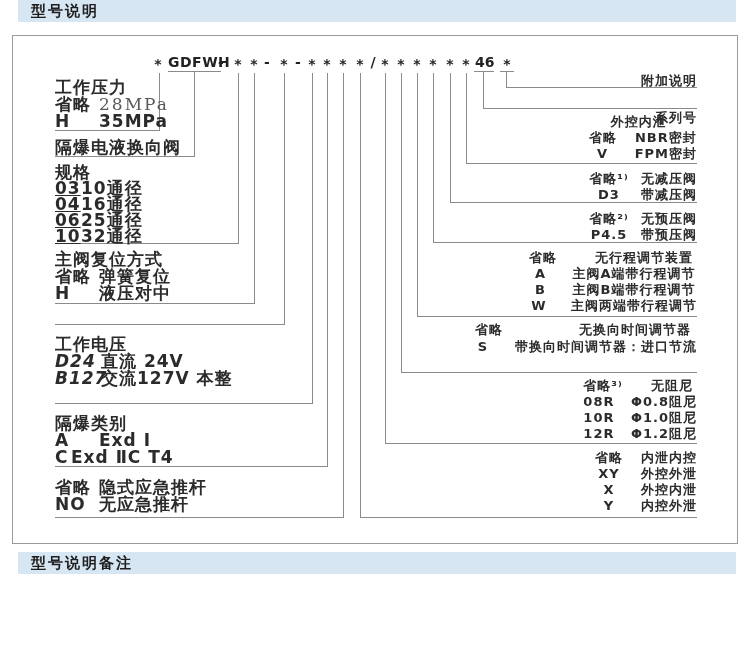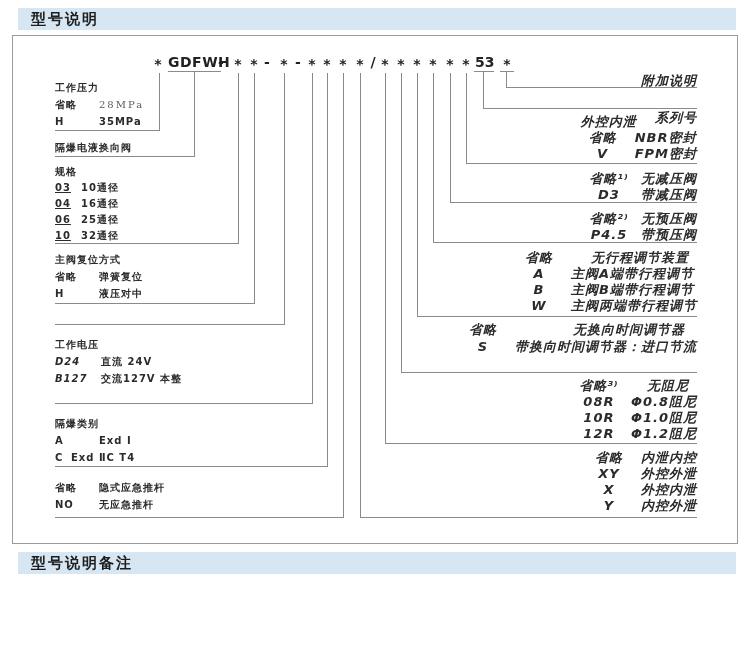--- a/index.html
+++ b/index.html
@@ -11,50 +11,50 @@
   
   .seg{position:absolute;top:54px;width:12px;text-align:center;font-size:14px;font-weight:700;color:#222;}
   .seg.star{transform:translateY(2px);}
   .seg.wide{width:50px;letter-spacing:0.5px;}
   .seg.num{width:18px;}
   
   .hl,.vl{position:absolute;background:#8a8a8a;display:block;}
   .hl{height:1px;}
   .vl{width:1px;}
   
-  .lg{position:absolute;left:55px;font-size:10px;font-weight:600;letter-spacing:1px;white-space:nowrap;}
+  .lg{position:absolute;left:55px;font-size:17px;font-weight:600;letter-spacing:1px;white-space:nowrap;}
   .lh17 .hd,.lh17 .row{line-height:17px;}
   .lh16 .hd,.lh16 .row{line-height:16px;}
   .lg .row{display:flex;}
   .k{display:inline-block;}
   .k44{width:44px;}
   .k46{width:46px;font-style:italic;}
   .k26{width:26px;text-decoration:underline;}
   .k16{width:16px;}
   .serif{font-family:"DejaVu Serif","Liberation Serif",serif;font-weight:400;color:#5a5a5a;letter-spacing:2px;}
   
   .rg{position:absolute;right:57px;font-size:13px;font-weight:600;letter-spacing:1px;white-space:nowrap;text-align:right;}
-  .rg .row{display:flex;justify-content:flex-start;line-height:16px;font-style:italic;}
+  .rg .row{display:flex;justify-content:center;line-height:16px;}
   .rg.lh17 .row{line-height:17px;}
   .rg .rk{display:inline-block;min-width:44px;text-align:center;margin-right:10px;}
   .rg .rv{display:inline-block;text-align:right;}
   .w56{min-width:56px;}
   .w58{min-width:58px;}
   .w54{min-width:54px;}
   .w118{min-width:118px;}
   .w170{min-width:170px;}
   
   .notes{position:absolute;left:38px;top:594px;font-size:13px;font-weight:600;line-height:21px;color:#333;letter-spacing:1px;}
 </style>
 </head>
 <body>
 
 <div class="canvas">
 
-  <div class="bar" style="top:8px">
+  <div class="bar" style="top:0">
     <div class="t">型号说明</div>
   </div>
 
   <div class="box"></div>
 
   <span class="seg star" style="left:152px">*</span>
   <span class="seg wide" style="left:168px">GDFWH</span>
   <span class="seg" style="left:215px">-</span>
   <span class="seg star" style="left:232px">*</span>
   <span class="seg star" style="left:248px">*</span>
@@ -65,21 +65,21 @@
   <span class="seg star" style="left:321px">*</span>
   <span class="seg star" style="left:337px">*</span>
   <span class="seg star" style="left:354px">*</span>
   <span class="seg" style="left:367px">/</span>
   <span class="seg star" style="left:379px">*</span>
   <span class="seg star" style="left:395px">*</span>
   <span class="seg star" style="left:411px">*</span>
   <span class="seg star" style="left:427px">*</span>
   <span class="seg star" style="left:444px">*</span>
   <span class="seg star" style="left:460px">*</span>
-  <span class="seg num" style="left:475px">53</span>
+  <span class="seg num" style="left:475px">46</span>
   <span class="seg star" style="left:501px">*</span>
 
   <i class="hl" style="left:168px;top:71px;width:53px"></i>
   <i class="hl" style="left:474px;top:71px;width:20px"></i>
   <i class="hl" style="left:500px;top:71px;width:14px"></i>
 
   <i class="vl" style="left:159px;top:73px;height:57px"></i>
   <i class="vl" style="left:194px;top:71px;height:85px"></i>
   <i class="vl" style="left:238px;top:73px;height:170px"></i>
   <i class="vl" style="left:254px;top:73px;height:230px"></i>

